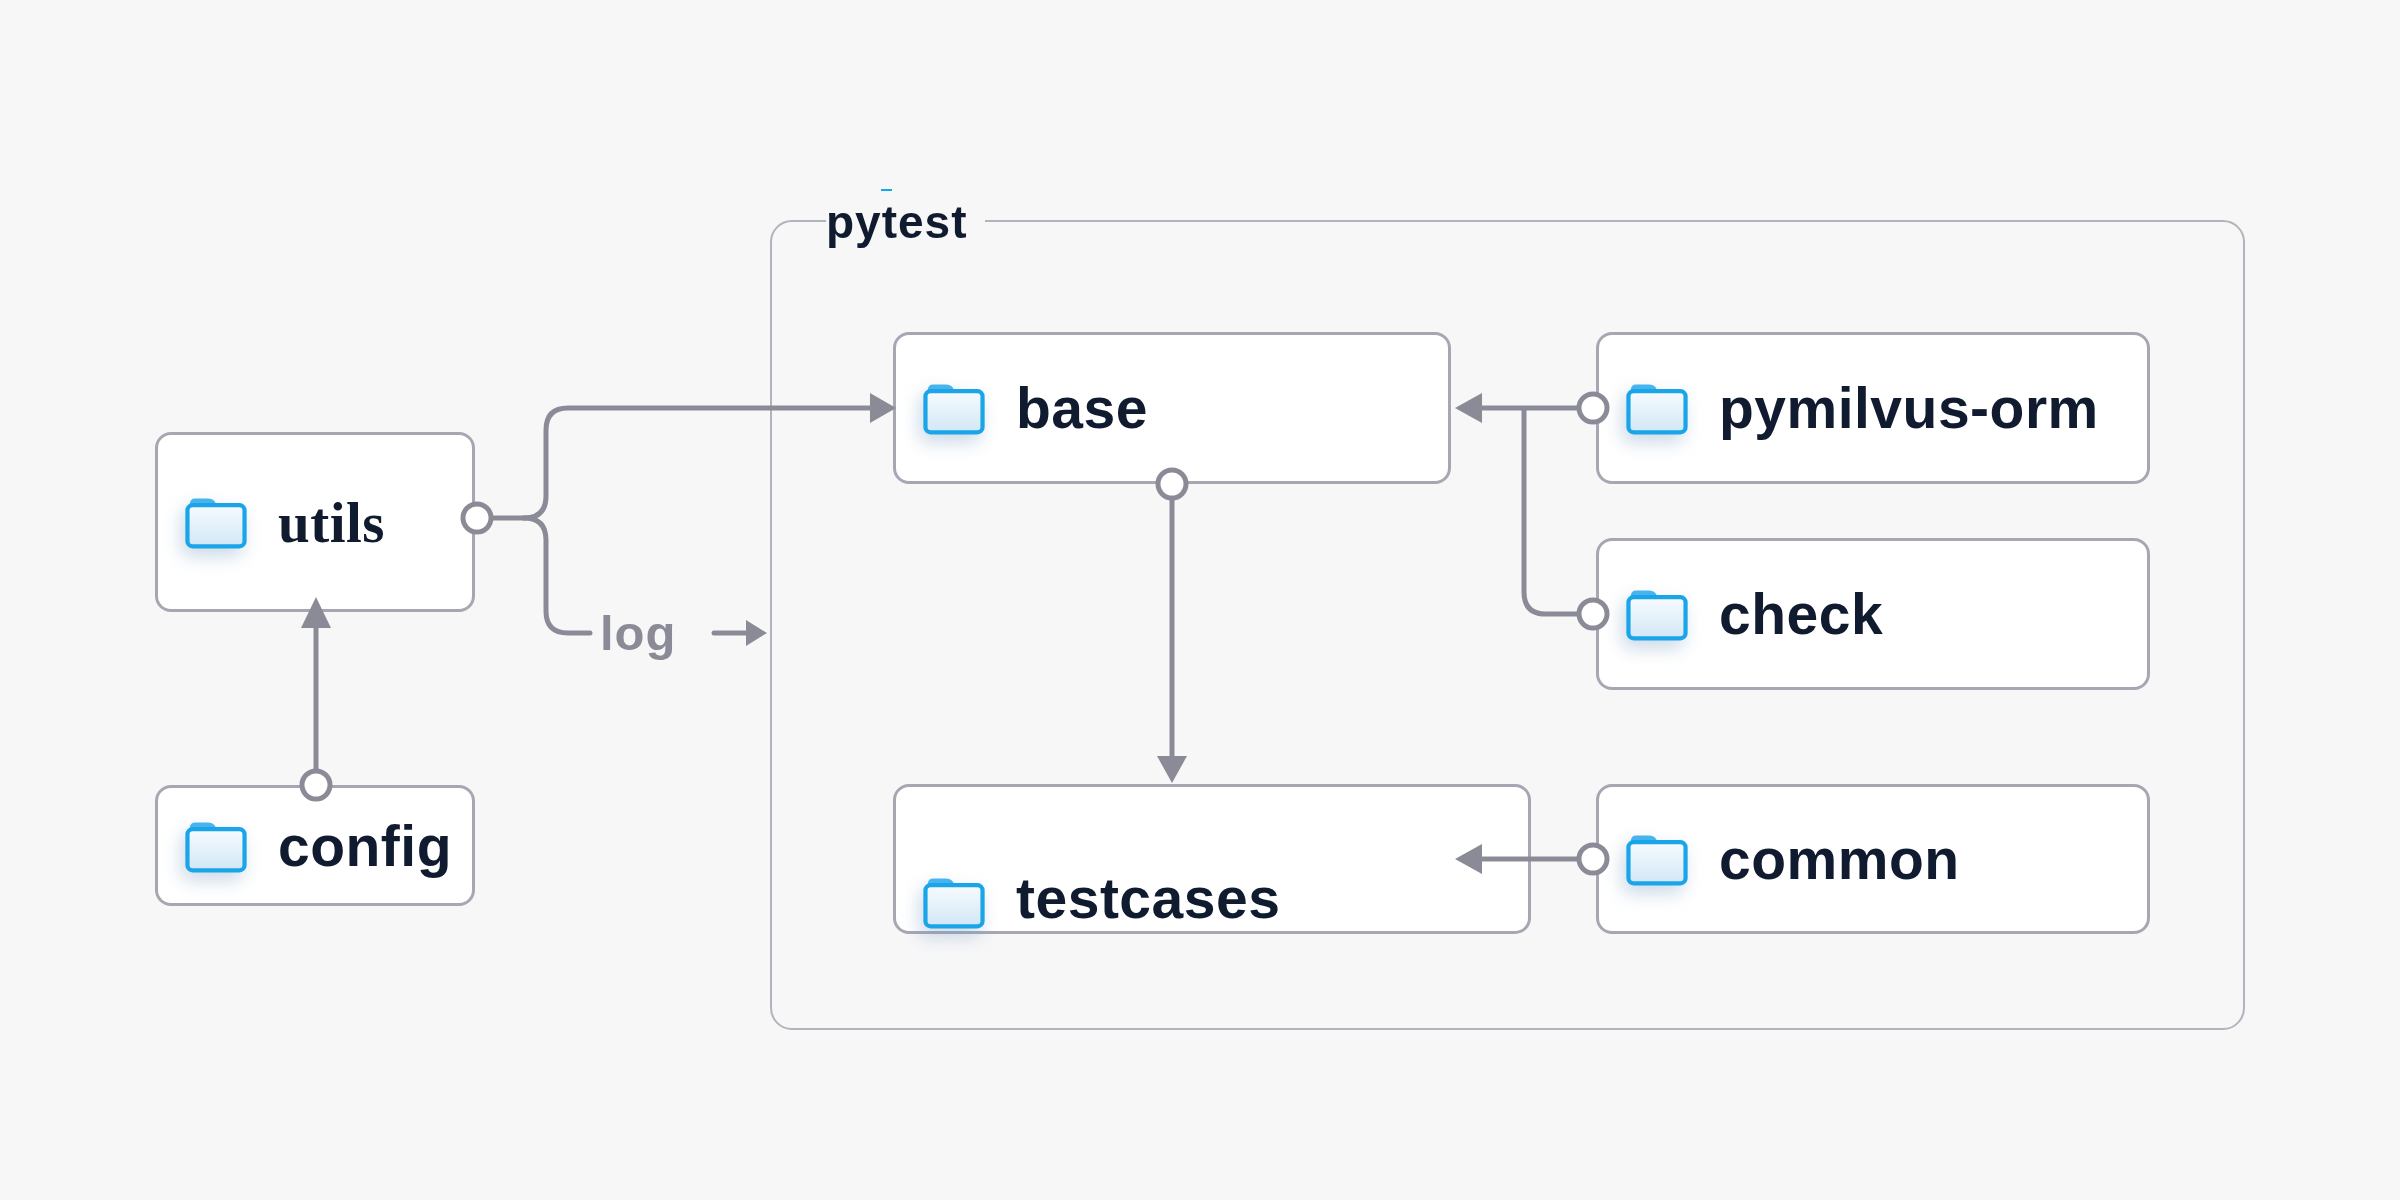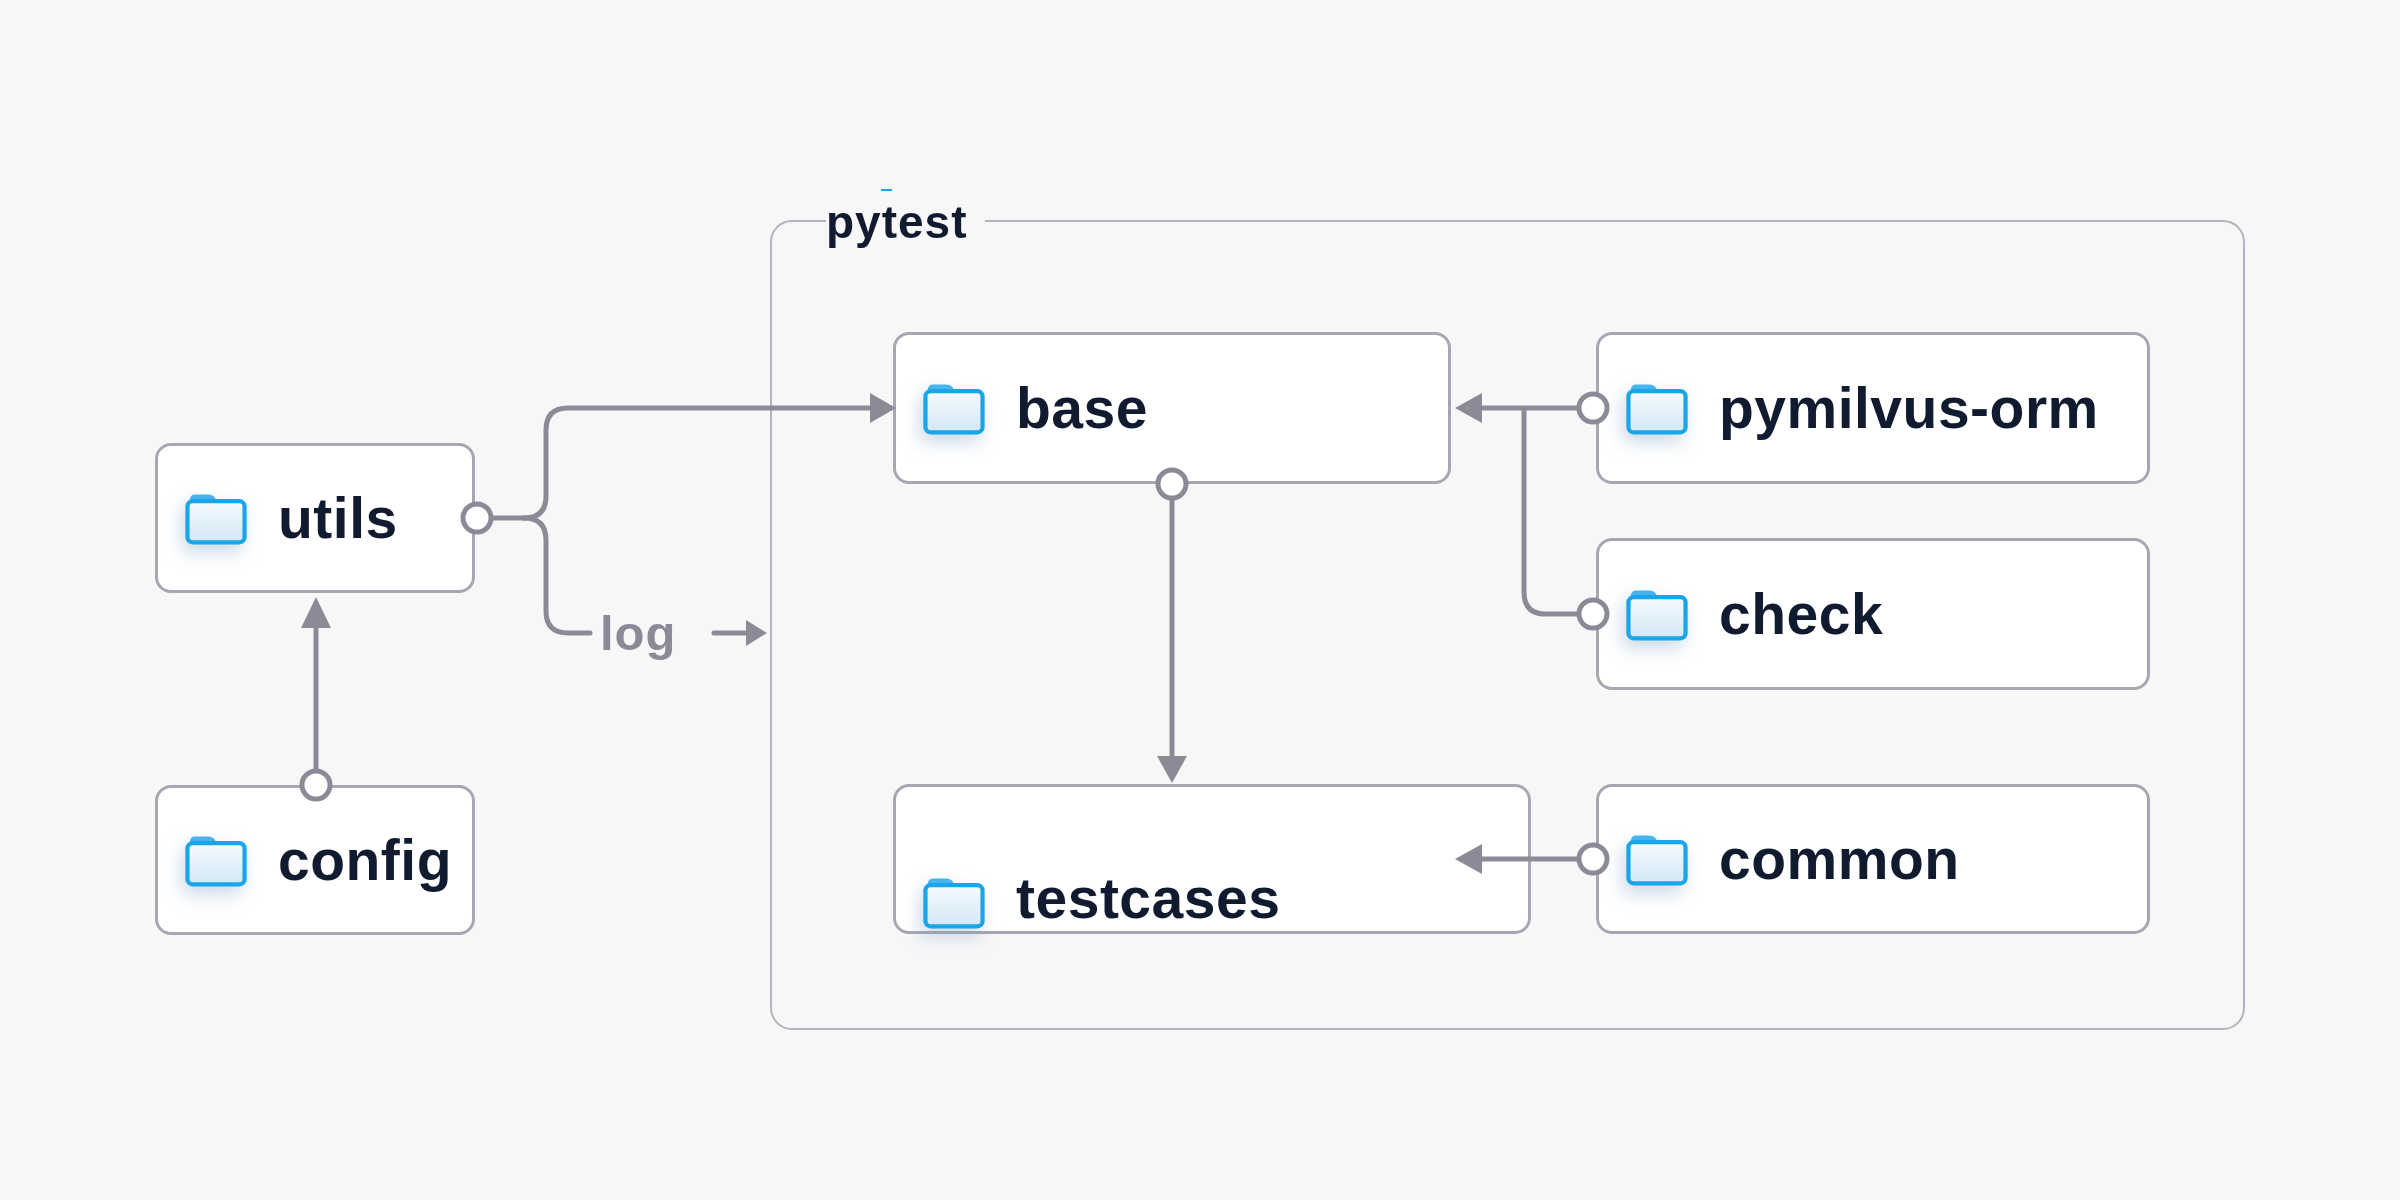--- a/index.html
+++ b/index.html
@@ -25,22 +25,22 @@
     position:absolute;background:#ffffff;border:3px solid #a7a7b3;border-radius:16px;
     box-sizing:border-box;display:flex;align-items:center;padding-left:24px;gap:28px;
   }
   .node-label{
     font-size:57px;font-weight:bold;color:#101b30;letter-spacing:.5px;white-space:nowrap;
   }
   .folder{
     width:68px;height:58px;flex:0 0 auto;
     filter:drop-shadow(-4px 8px 9px rgba(110,150,190,.35));
   }
-  .n-utils  {left:155px;top:443px;width:320px;height:150px;}
-  .n-config {left:155px;top:785px;width:320px;height:150px;}
+  .n-utils  {left:155px;top:432px;width:320px;height:180px;font-family:Liberation Serif, serif;}
+  .n-config {left:155px;top:785px;width:320px;height:121px;}
   .n-base   {left:893px;top:332px;width:558px;height:152px;}
   .n-pym    {left:1596px;top:332px;width:554px;height:152px;}
   .n-check  {left:1596px;top:538px;width:554px;height:152px;}
   .n-test   {left:893px;top:784px;width:638px;height:150px;align-items:flex-end;}
   .n-common {left:1596px;top:784px;width:554px;height:150px;}
   
   .wires{position:absolute;left:0;top:0;width:2400px;height:1200px;pointer-events:none;}
   
   .edge-label{
     position:absolute;left:600px;top:606px;height:54px;line-height:54px;

